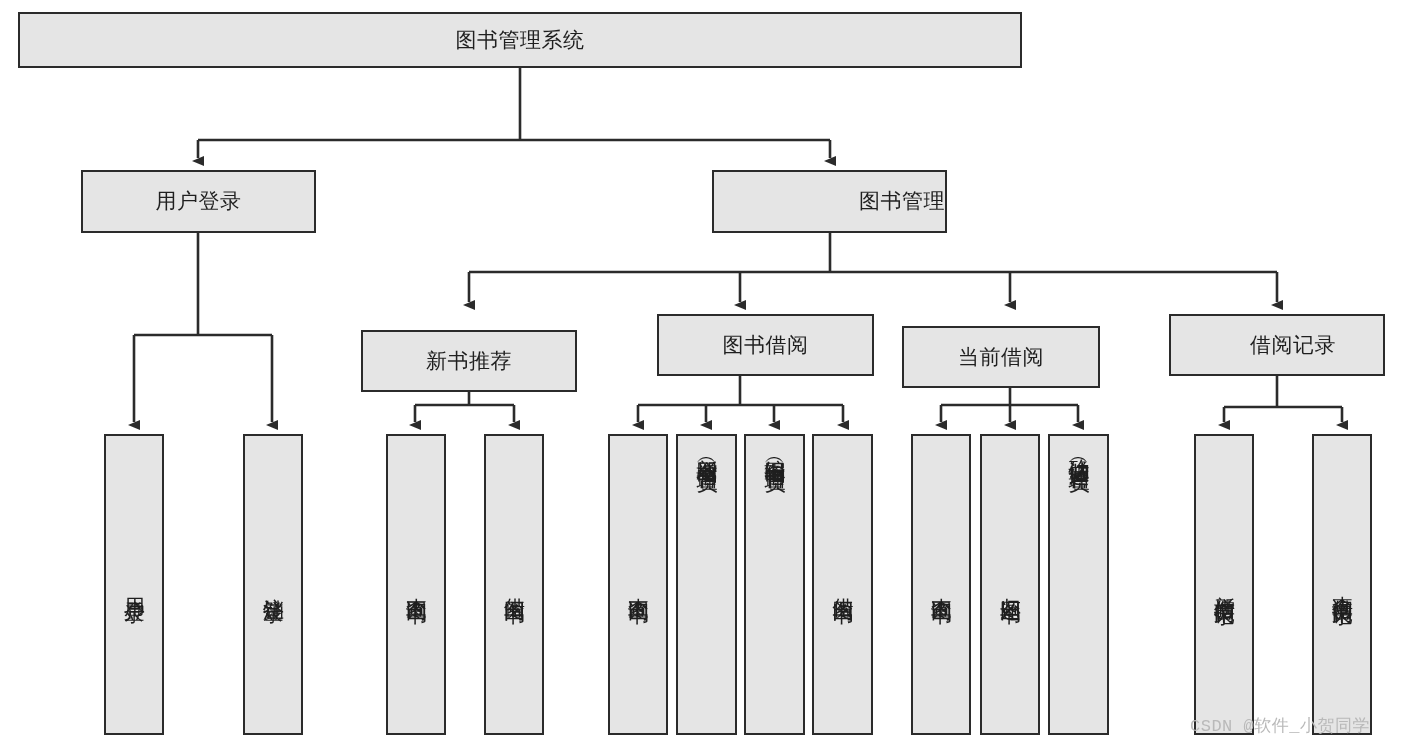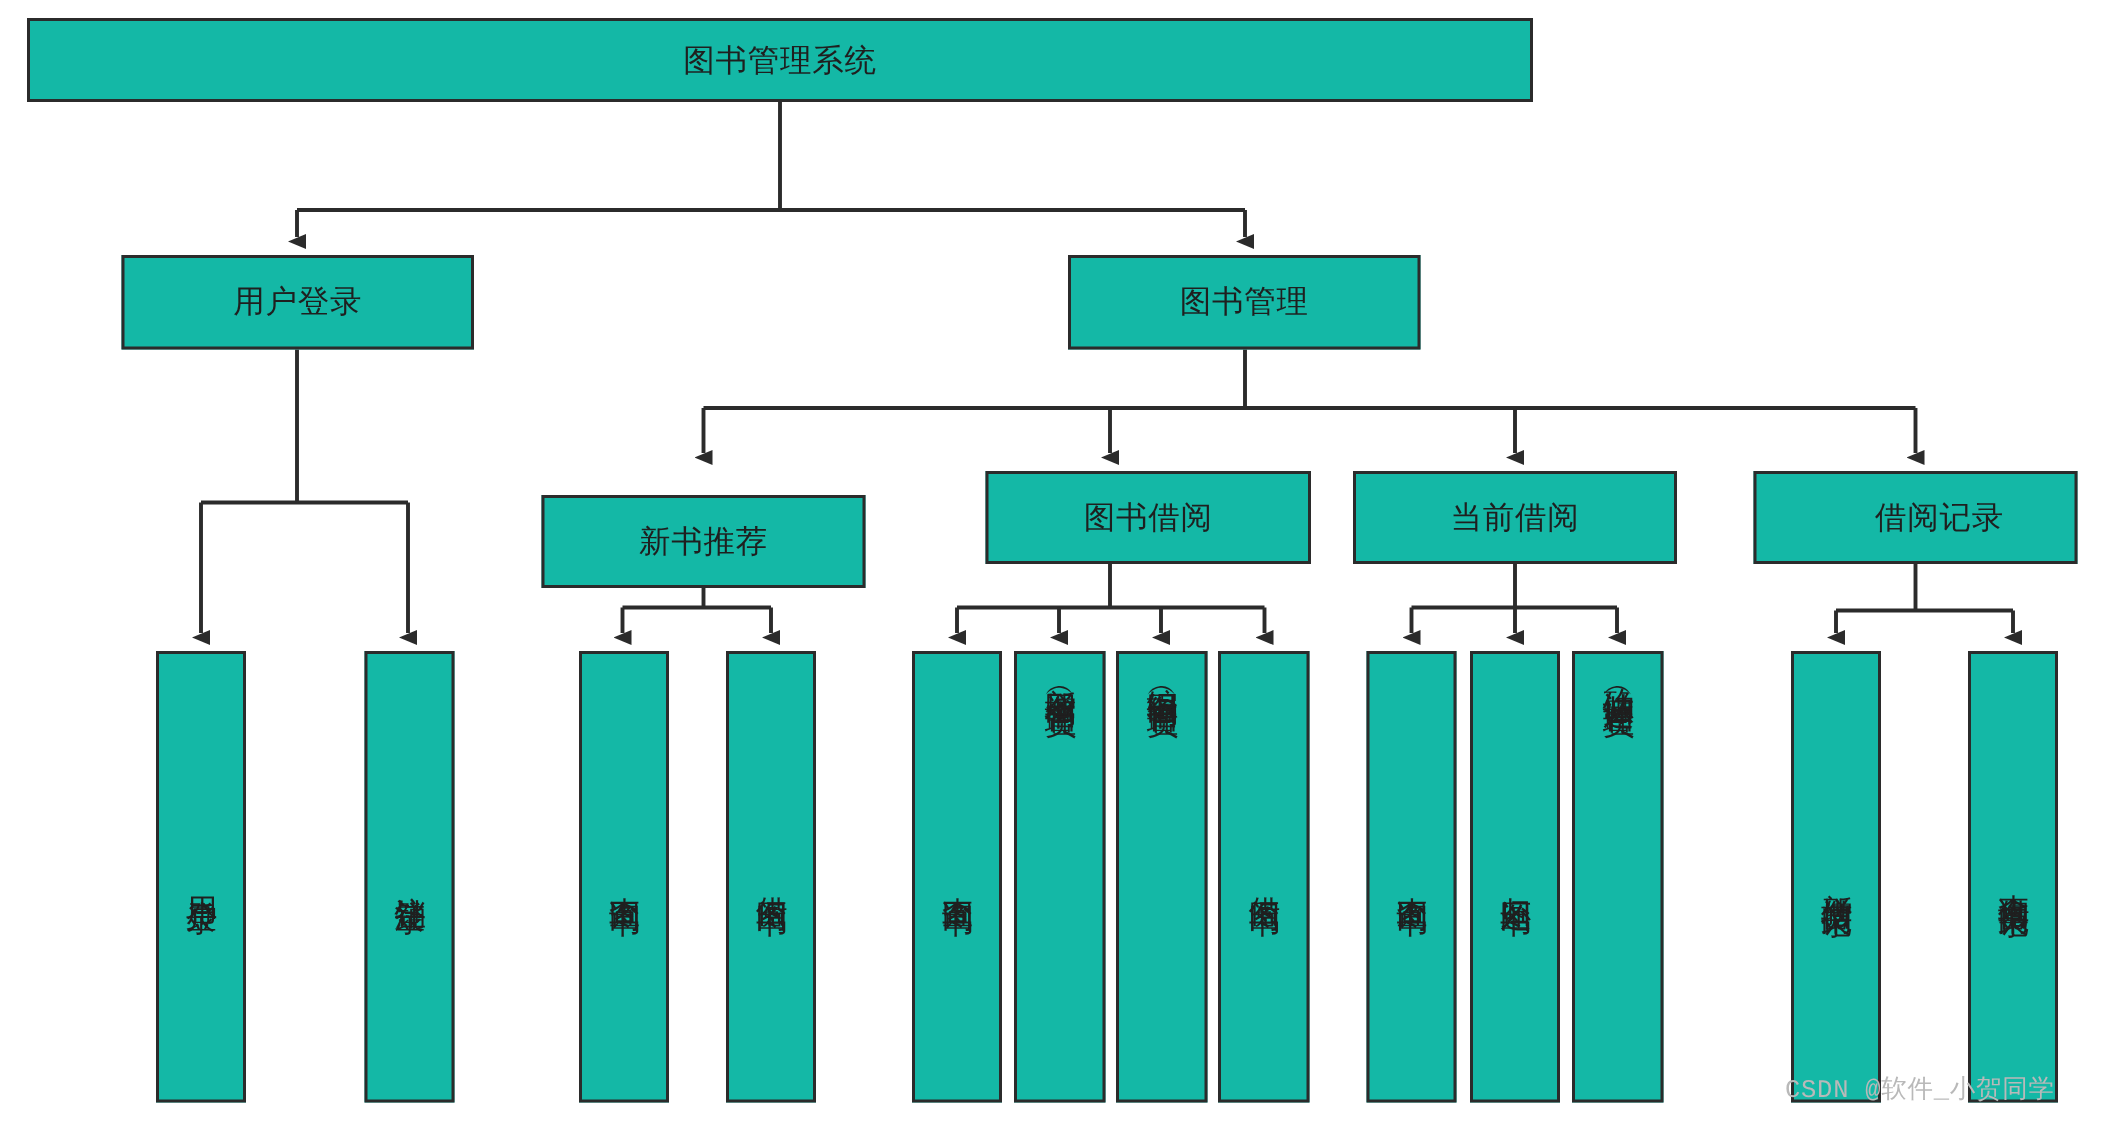--- a/index.html
+++ b/index.html
@@ -17,21 +17,21 @@
   }
   #edges{
     position:absolute;
     left:0; top:0;
     width:1405px; height:747px;
     pointer-events:none;
   }
   .node{
     position:absolute;
     box-sizing:border-box;
-    background:#14b8a6;
+    background:#e5e5e5;
     border:2px solid #2b2b2b;
     display:flex;
     align-items:center;
     justify-content:center;
     z-index:3;
   }
   .node-label{
     font-size:21px;
     line-height:1.25;
     letter-spacing:0.5px;
@@ -129,33 +129,33 @@
   </svg>
 
   <div class="node" style="left:18px; top:12px; width:1004px; height:56px;">
     <span class="node-label">图书管理系统</span>
   </div>
 
   <div class="node" style="left:81px; top:170px; width:235px; height:63px;">
     <span class="node-label">用户登录</span>
   </div>
 
-  <div class="node" style="left:712px; top:170px; width:235px; height:63px;">
+  <div class="node" style="left:712px; top:170px; width:235px; height:63px;justify-content:flex-end;">
     <span class="node-label">图书管理</span>
   </div>
 
   <div class="node" style="left:361px; top:314px; width:216px; height:62px;margin-top:16px;">
     <span class="node-label">新书推荐</span>
   </div>
 
   <div class="node" style="left:657px; top:314px; width:217px; height:62px;">
     <span class="node-label">图书借阅</span>
   </div>
 
-  <div class="node" style="left:902px; top:314px; width:216px; height:62px;">
+  <div class="node" style="left:902px; top:326px; width:198px; height:62px;">
     <span class="node-label">当前借阅</span>
   </div>
 
   <div class="node" style="left:1169px; top:314px; width:216px; height:62px;padding-left:32px;">
     <span class="node-label">借阅记录</span>
   </div>
 
   <div class="node vertical centered" style="left:104px; top:434px; width:60px; height:301px;">
     <span class="node-label">用户登录</span>
   </div>

